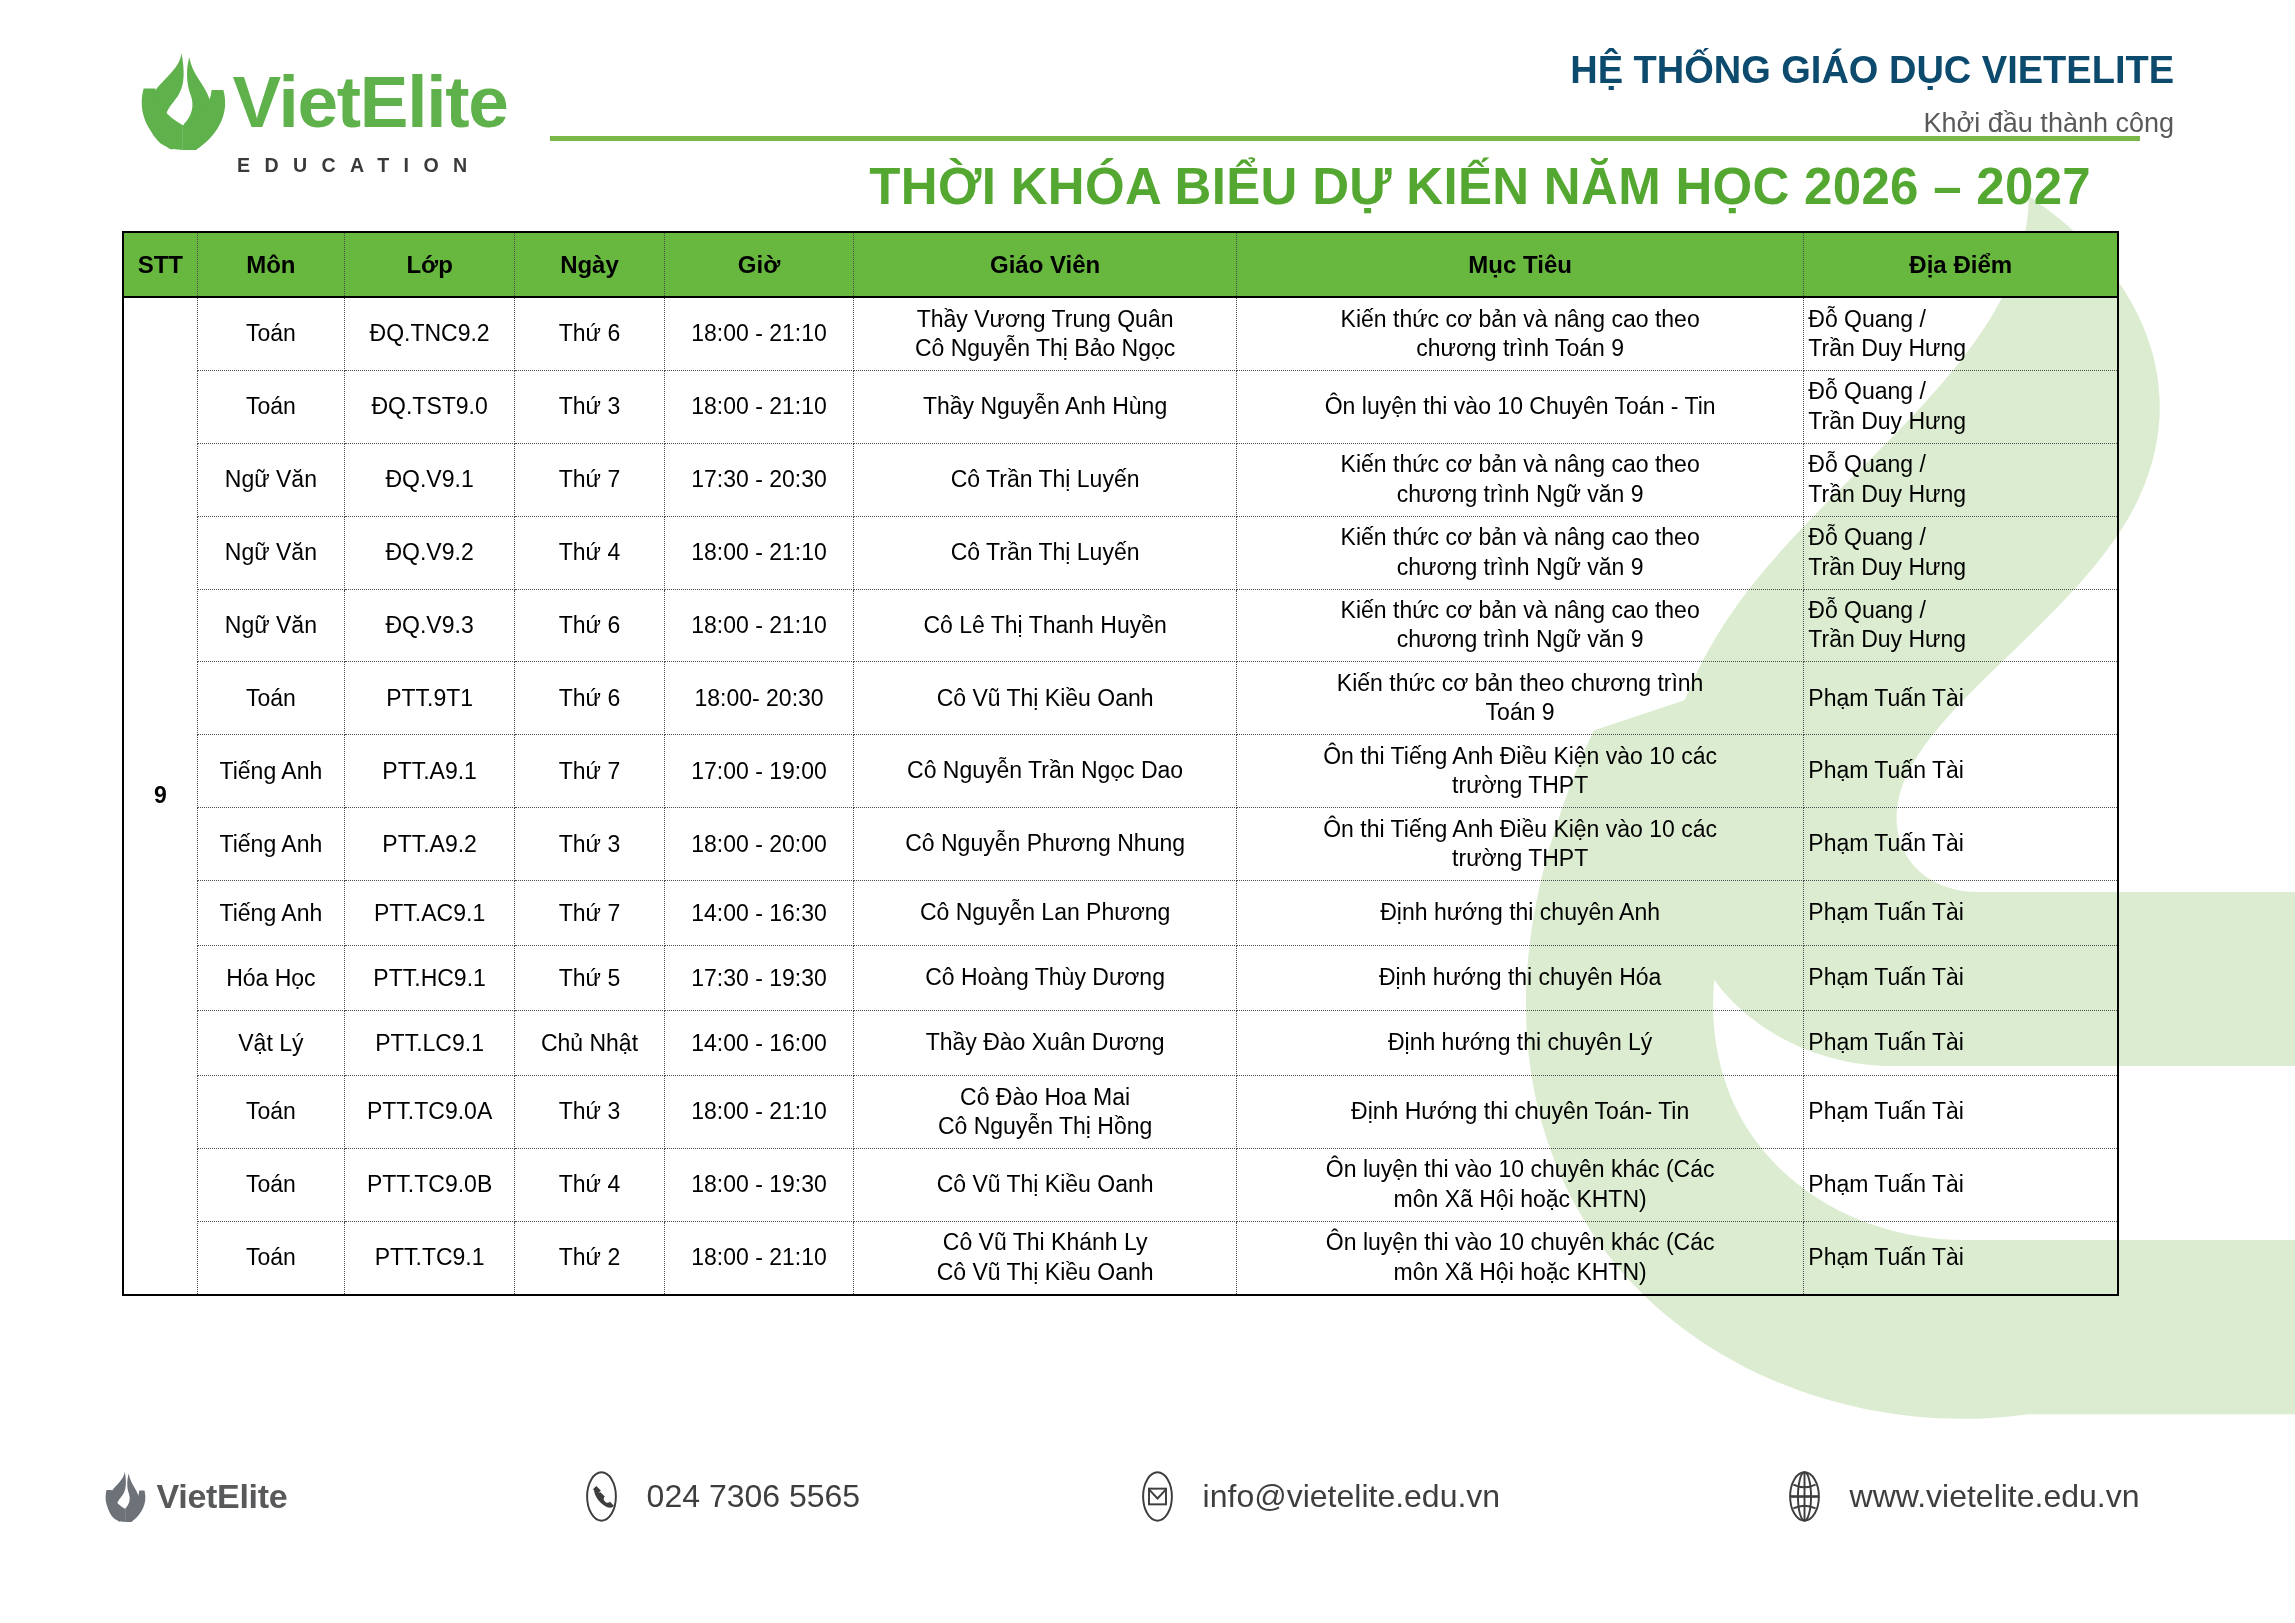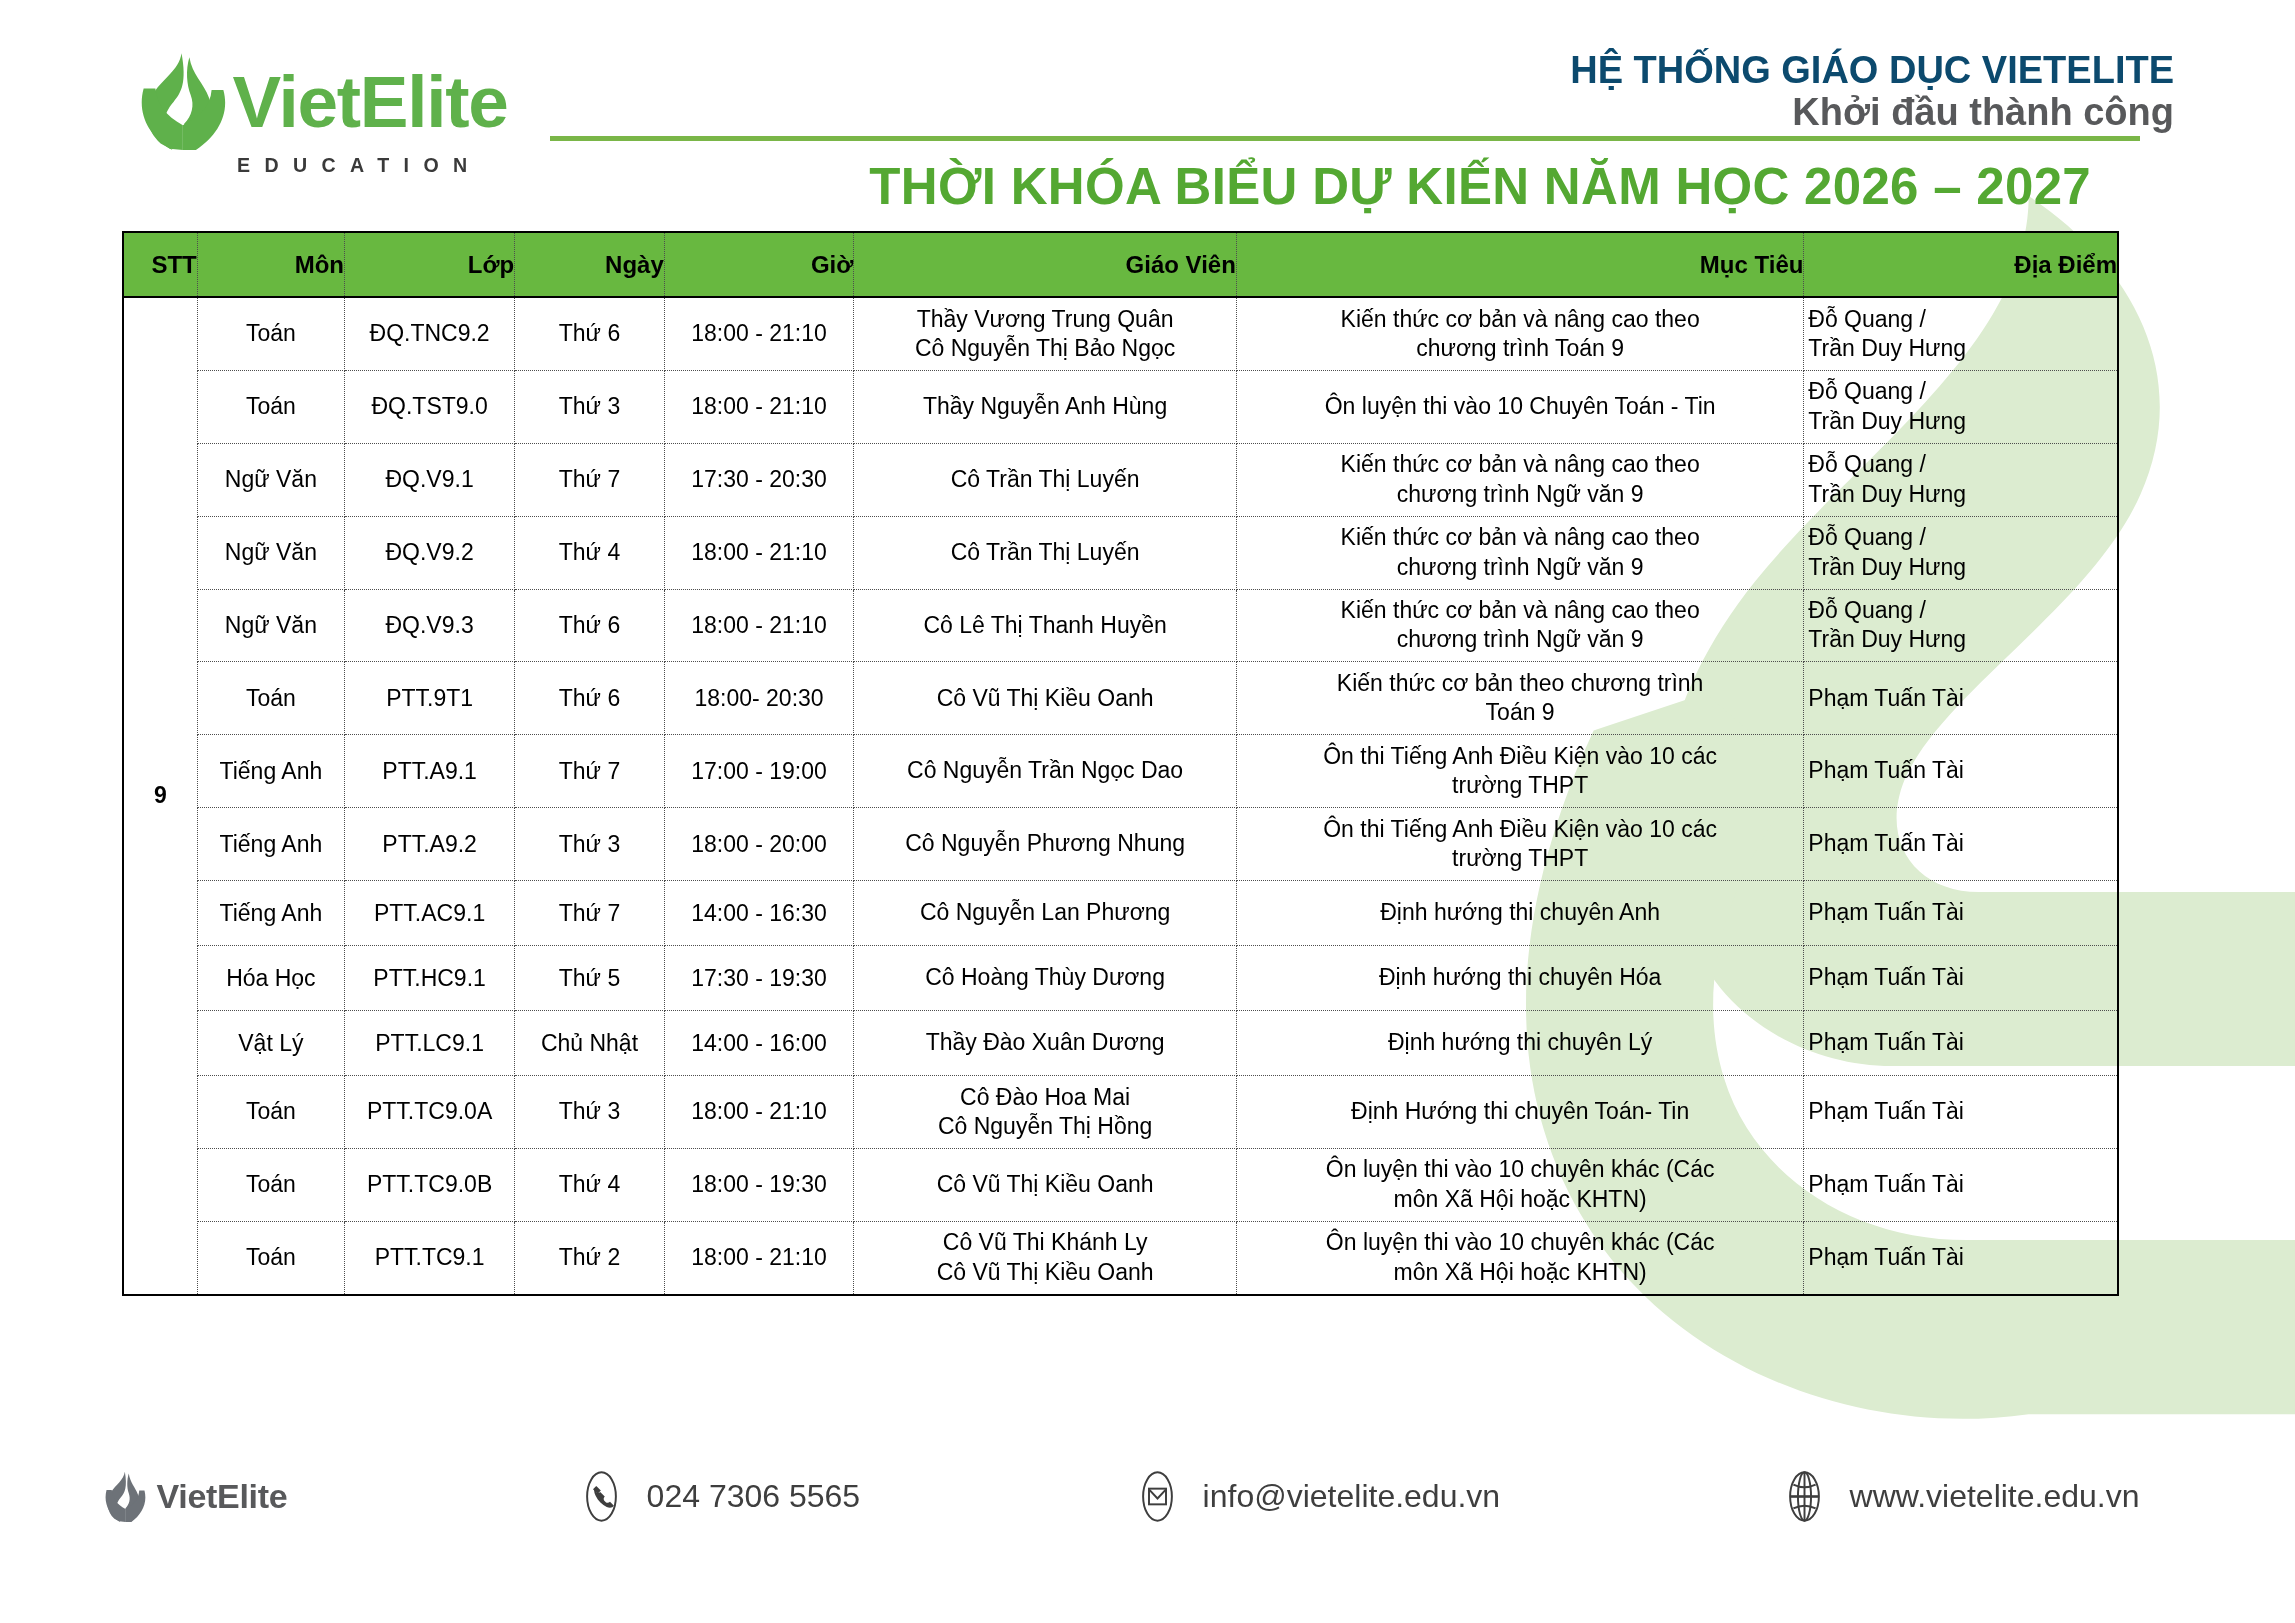--- a/index.html
+++ b/index.html
@@ -63,21 +63,21 @@
   }
   #brand-block {
     position:absolute; right:121px; top:51px;
     text-align:right;
   }
   #brand-title {
     font-size:38px; font-weight:bold; color:#0c4a6e;
     letter-spacing:0px; line-height:1.05;
   }
   #brand-slogan {
-    font-size:38px; color:#58595b; margin-top:0; font-weight:700;
+    font-size:27px; color:#58595b; margin-top:17px; font-weight:400;
   }
   #doc-title {
     position:absolute; left:0; top:157px; width:2117px;
     text-align:right;
     padding-right:26px;
     font-size:51px; font-weight:bold; color:#54a832;
     letter-spacing:0.3px;
   }
 
   
@@ -104,21 +104,21 @@
   table#tkb thead th {
     background:#6cb košice;
   }
   table#tkb thead th {
     background:#68b840;
     border-bottom:2px solid #000;
     border-top:none;
     font-weight:bold;
     font-size:24px;
     height:65px;
-    text-align:right;
+    text-align:center;
     padding:2.6px 0;
   }
   table#tkb thead th.first { border-left:none; }
   table#tkb thead th.last  { border-right:none; }
 
   td.c-stt { text-align:center; font-size:34px; font-weight:bold; border-left:none; }
   td.c-mon, td.c-lop, td.c-ngay, td.c-gio, td.c-gv { text-align:center; padding:6.5px 3.9px; }
   td.c-mt  { text-align:center; padding:6.5px 11.8px; }
   td.c-dd  { text-align:left; padding:6.5px 3.9px; border-right:none; }
   td .ml { line-height:1.28; }

